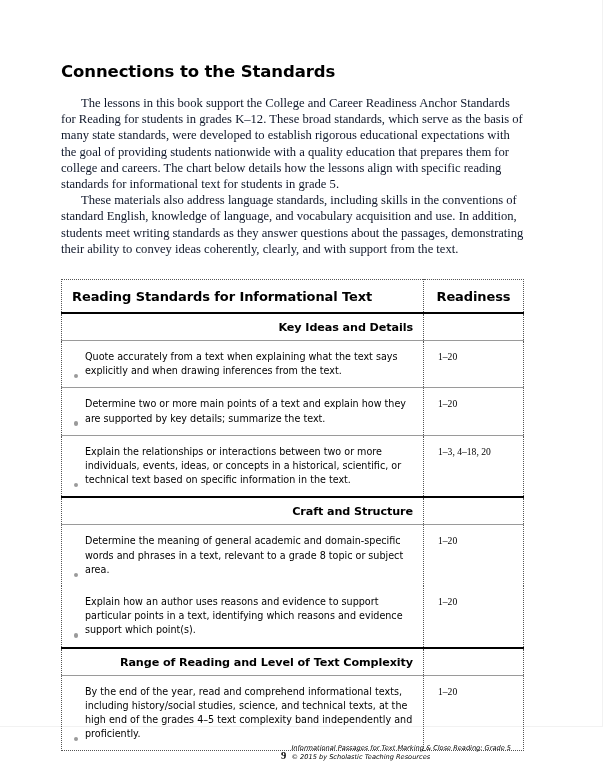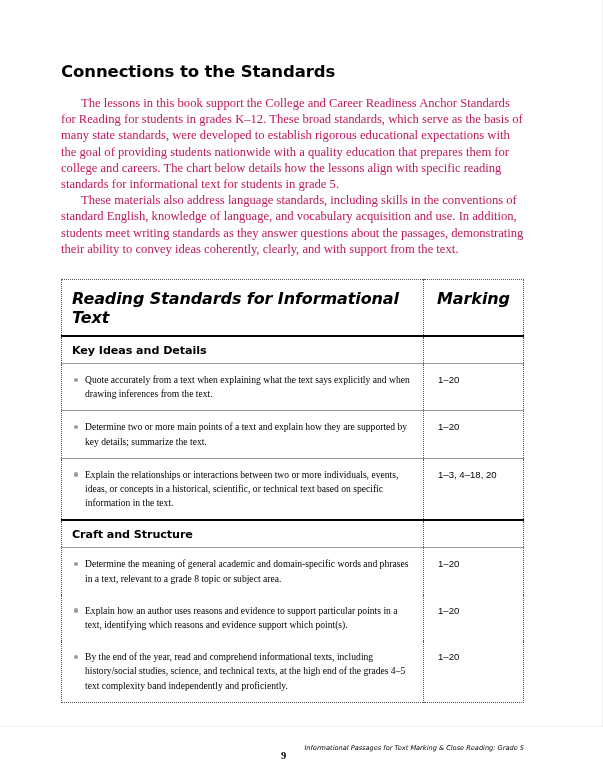--- a/index.html
+++ b/index.html
@@ -44,21 +44,21 @@
   }
 
   
   p.intro {
     font-family: "Liberation Serif", serif;
     font-size: 12.6px;
     line-height: 16.2px;
     margin: 0;
     text-indent: 20px;
     text-align: left;
-    color: #be185d;
+    color: #0f172a;
   }
 
   
   .std-table {
     margin-top: 22px;
     width: 462px;
     border-collapse: collapse;
     border: 1px dotted #555;
     table-layout: fixed;
   }
@@ -72,34 +72,34 @@
   }
   .std-table td.last { border-right: none; }
 
   
   tr.head-row td {
     border-bottom: 2.5px solid #000;
   }
   .head-cell {
     font-family: "DejaVu Sans", sans-serif;
     font-weight: bold;
-    font-size: 16px;
+    font-size: 13px;
     padding: 9px 10px 8px 10px;
     letter-spacing: -0.1px;
-    font-style: italic;
   }
   .head-cell.center {
     text-align: center;
     padding-left: 0;
     padding-right: 0;
   }
 
   
   tr.section-row td {
     border-bottom: 1.2px solid #9a9a9a;
+    text-align: right;
   }
   tr.section-row.thick-top td {
     border-top: 2.5px solid #000;
   }
   .section-cell {
     font-family: "DejaVu Sans", sans-serif;
     font-weight: bold;
     font-size: 11.2px;
     padding: 7px 10px 6px 10px;
     letter-spacing: -0.1px;
@@ -114,40 +114,39 @@
   }
   .std-cell {
     font-family: "DejaVu Sans", sans-serif;
     font-size: 9.6px;
     line-height: 14.2px;
     padding: 9px 10px 9px 12px;
     position: relative;
   }
   .bullet-line {
     display: flex;
-    align-items: flex-start;
-    font-family: Liberation Serif, serif;
+    align-items: flex-end;
   }
   .bullet {
     flex: 0 0 auto;
     width: 11px;
     padding-top: 4.5px;
   }
   .bullet i {
     display: block;
     width: 4.4px;
     height: 4.4px;
     border-radius: 50%;
     background: #9a9a9a;
   }
   .bullet-text {
     flex: 1 1 auto;
   }
   .pass-cell {
-    font-family: Liberation Sans, sans-serif;
+    font-family: Liberation Serif, serif;
     font-size: 9.6px;
     line-height: 14.2px;
     padding: 9px 10px 9px 14px;
   }
 
   
   .footer {
     position: absolute;
     left: 61px;
     top: 744px;
@@ -157,21 +156,21 @@
   .page-number {
     position: absolute;
     left: 220px;
     top: 6px;
     font-family: "Liberation Serif", serif;
     font-weight: bold;
     font-size: 10.5px;
   }
   .footer-credit {
     position: absolute;
-    right: 0;
+    right: 13px;
     top: 0;
     text-align: left;
     font-family: "DejaVu Sans", sans-serif;
     font-style: italic;
     font-size: 6.6px;
     line-height: 9.3px;
     color: #000;
   }
 </style>
 </head>
@@ -189,21 +188,21 @@
       <colgroup>
           <col class="c1">
           <col class="c2">
         </colgroup>
       <tbody>
         <tr class="head-row">
           <td>
             <div class="head-cell">Reading Standards for Informational Text</div>
           </td>
           <td class="last">
-            <div class="head-cell center">Marking</div>
+            <div class="head-cell center">Readiness</div>
           </td>
         </tr>
 
         <tr class="section-row">
           <td>
               <div class="section-cell">Key Ideas and Details</div>
             </td>
           <td class="last">
               <div class="section-cell">&nbsp;</div>
             </td>
@@ -287,20 +286,28 @@
                   </span>
                 <span class="bullet-text">Explain how an author uses reasons and evidence to support particular points in a text, identifying which reasons and evidence support which point(s).</span>
               </div>
             </div>
           </td>
           <td class="last">
               <div class="pass-cell">1–20</div>
             </td>
         </tr>
 
+        <tr class="section-row thick-top">
+          <td>
+              <div class="section-cell">Range of Reading and Level of Text Complexity</div>
+            </td>
+          <td class="last">
+              <div class="section-cell">&nbsp;</div>
+            </td>
+        </tr>
         <tr class="std-row last-row">
           <td>
             <div class="std-cell">
               <div class="bullet-line">
                 <span class="bullet">
                     <i></i>
                   </span>
                 <span class="bullet-text">By the end of the year, read and comprehend informational texts, including history/social studies, science, and technical texts, at the high end of the grades 4–5 text complexity band independently and proficiently.</span>
               </div>
             </div>
@@ -311,15 +318,16 @@
         </tr>
       </tbody>
     </table>
 
   </div>
 
   <div class="footer">
     <div class="page-number">9</div>
     <div class="footer-credit">
       <div>Informational Passages for Text Marking &amp; Close Reading: Grade 5</div>
+      <div>© 2015 by Scholastic Teaching Resources</div>
     </div>
   </div>
 </div>
 
 </body></html>

